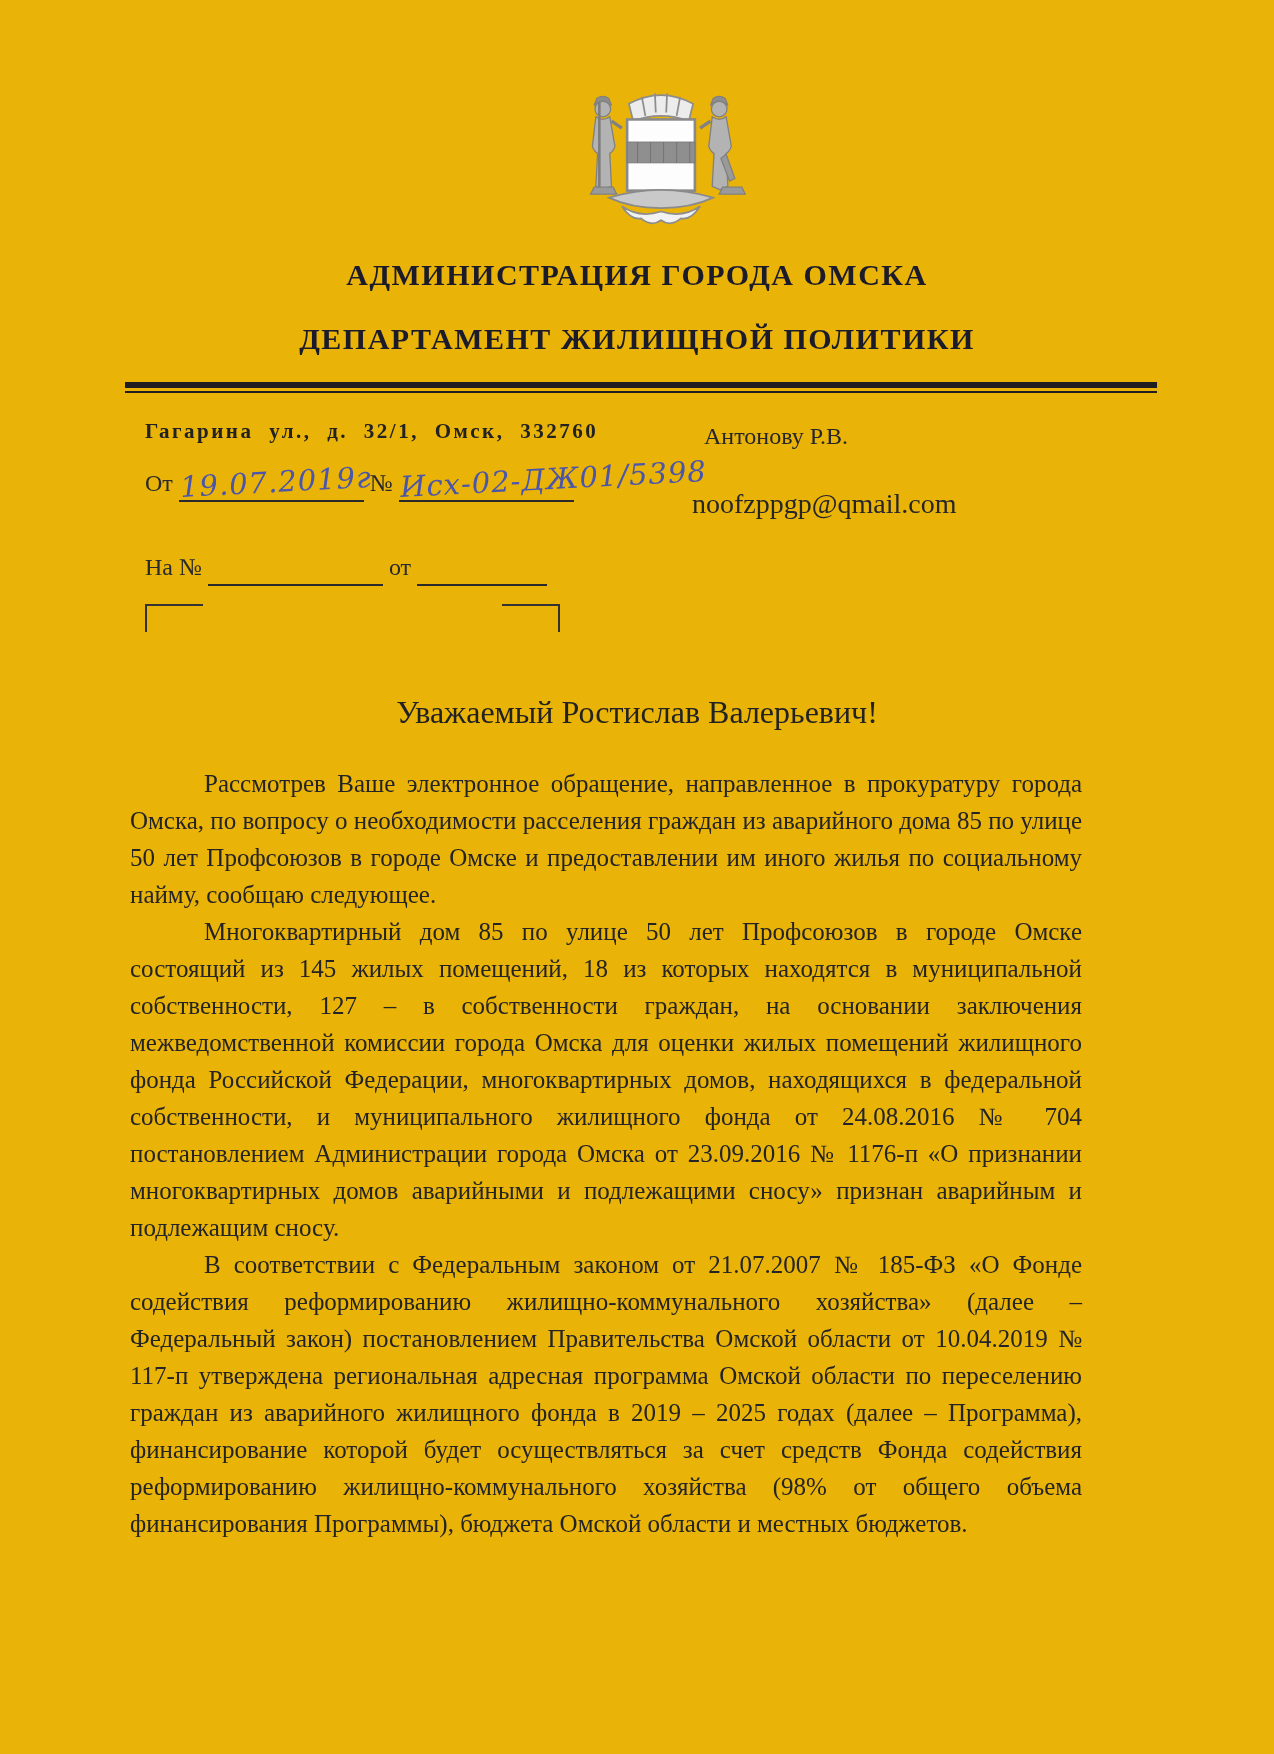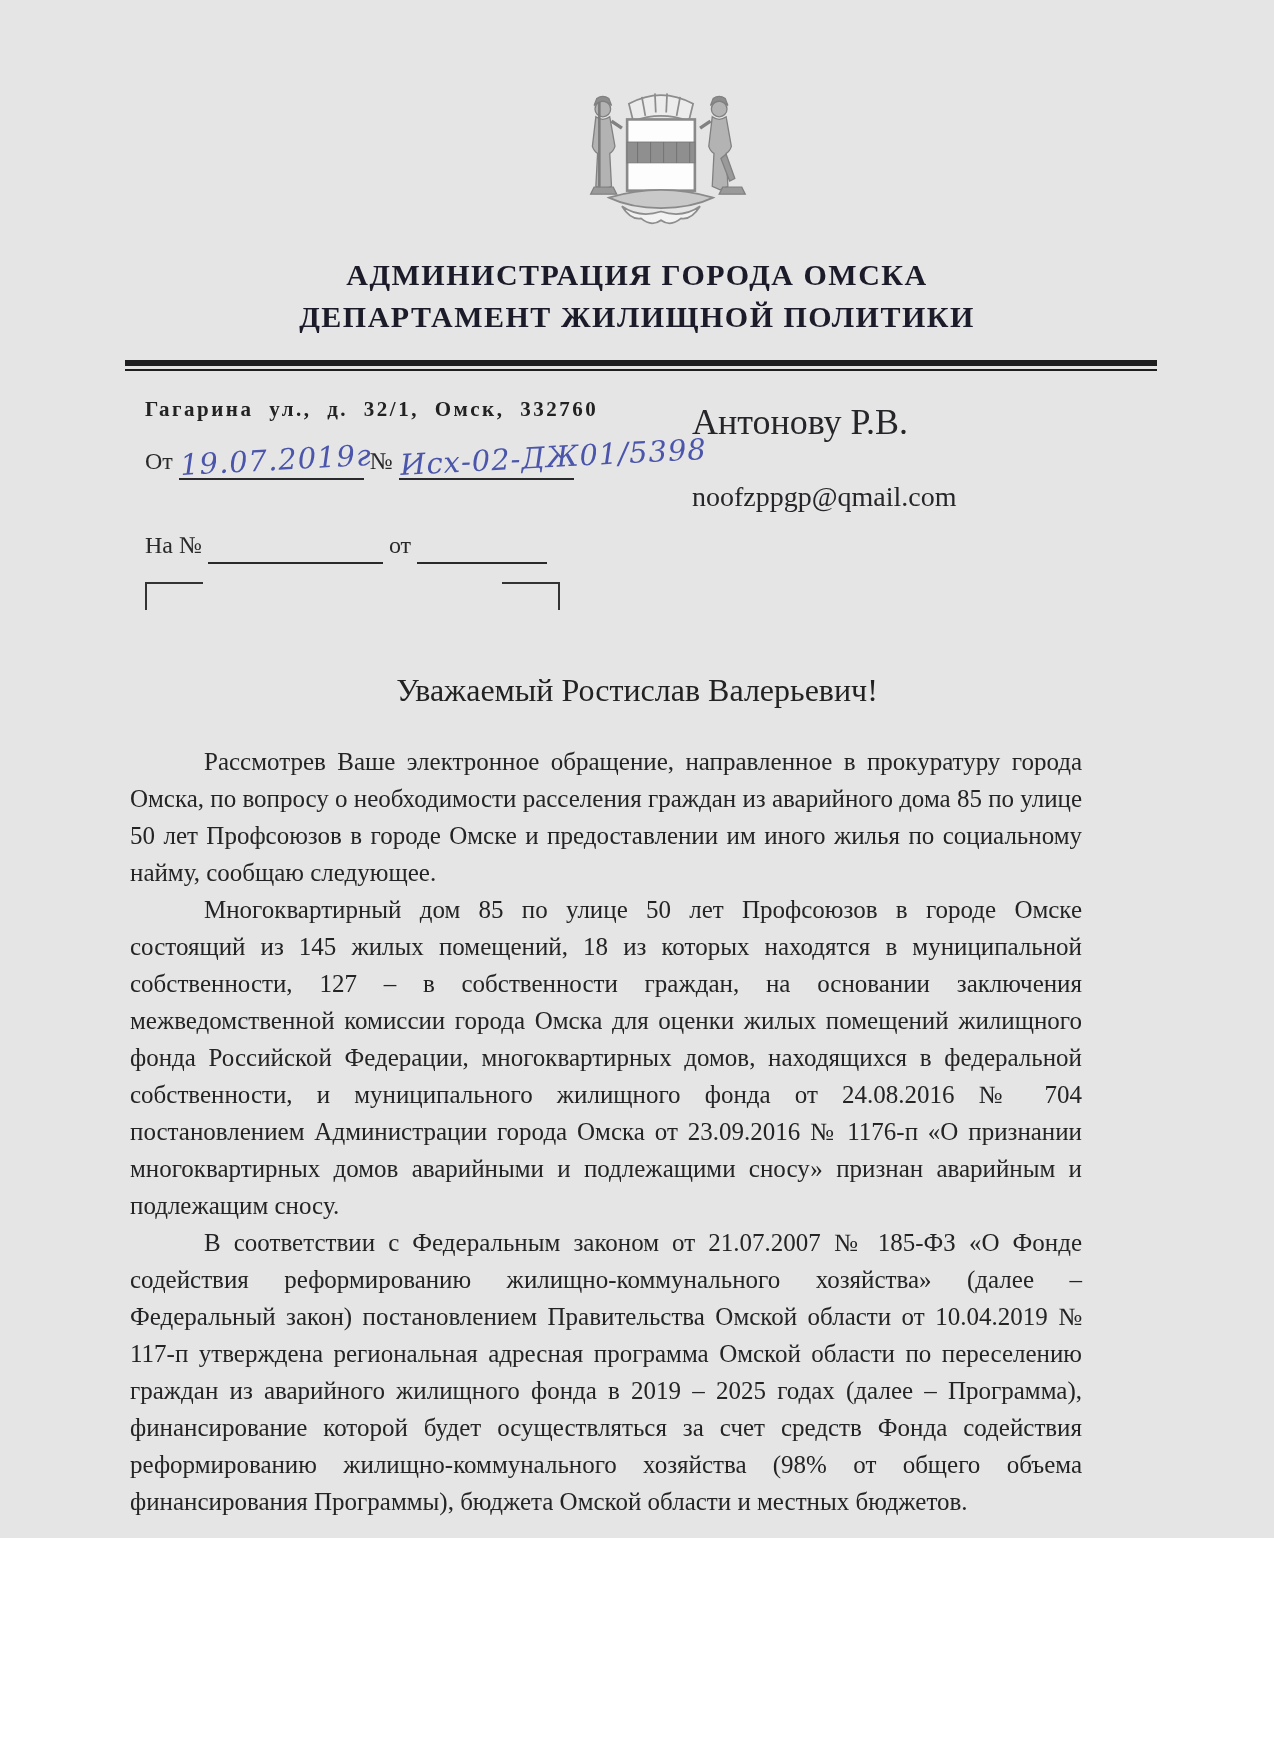--- a/index.html
+++ b/index.html
@@ -1,38 +1,38 @@
 <!DOCTYPE html>
 <html><head>
 <meta charset="utf-8">
 <style>
   html, body { margin:0; padding:0; background:#ffffff; }
   .page {
     position: relative;
     width: 1274px;
-    height: 1538px;
-    background: #e5e5e5;
+    height: 1754px;
+    background: #eab308;
     font-family: "Liberation Serif", "DejaVu Serif", serif;
     color: #1e1e20;
     overflow: hidden;
   }
   .crest {
     width: 200px;
     margin: 76px auto 0 auto;
     padding-left: 48px; 
   }
   .org-line1, .org-line2 {
     text-align: center;
     font-weight: bold;
     font-size: 30px;
     letter-spacing: 1.5px;
     color: #1b1b2a;
   }
   .org-line1 { margin-top: 26px; }
-  .org-line2 { margin-top: 8px; }
+  .org-line2 { margin-top: 30px; }
   .rule-wrap { margin: 26px 0 0 125px; width: 1032px; }
   .rule-thick { border-top: 6px solid #1f1f22; }
   .rule-thin  { border-top: 2px solid #1f1f22; margin-top: 3px; }
 
   .info-row { display: flex; margin: 26px 0 0 145px; }
   .sender-col { width: 475px; flex: none; }
   .address {
     font-weight: bold;
     font-size: 21px;
     letter-spacing: 2.5px;
@@ -74,21 +74,21 @@
   .brackets {
     margin-top: 18px;
     width: 415px;
     display: flex;
     justify-content: space-between;
   }
   .bracket-left  { width: 56px; height: 26px; border-left: 2px solid #333; border-top: 2px solid #333; }
   .bracket-right { width: 56px; height: 26px; border-right: 2px solid #333; border-top: 2px solid #333; }
 
   .recipient-col { margin-left: 72px; padding-top: 4px; }
-  .recipient-name { font-size: 36px; color: #26262a; }
+  .recipient-name { font-size: 24px; color: #26262a; margin-left: 12px; }
   .recipient-email { font-size: 28px; margin-top: 38px; color: #26262a; }
 
   .salutation {
     text-align: center;
     font-size: 32px;
     margin-top: 62px;
     color: #222;
   }
   .body-text {
     margin: 34px 0 0 130px;

